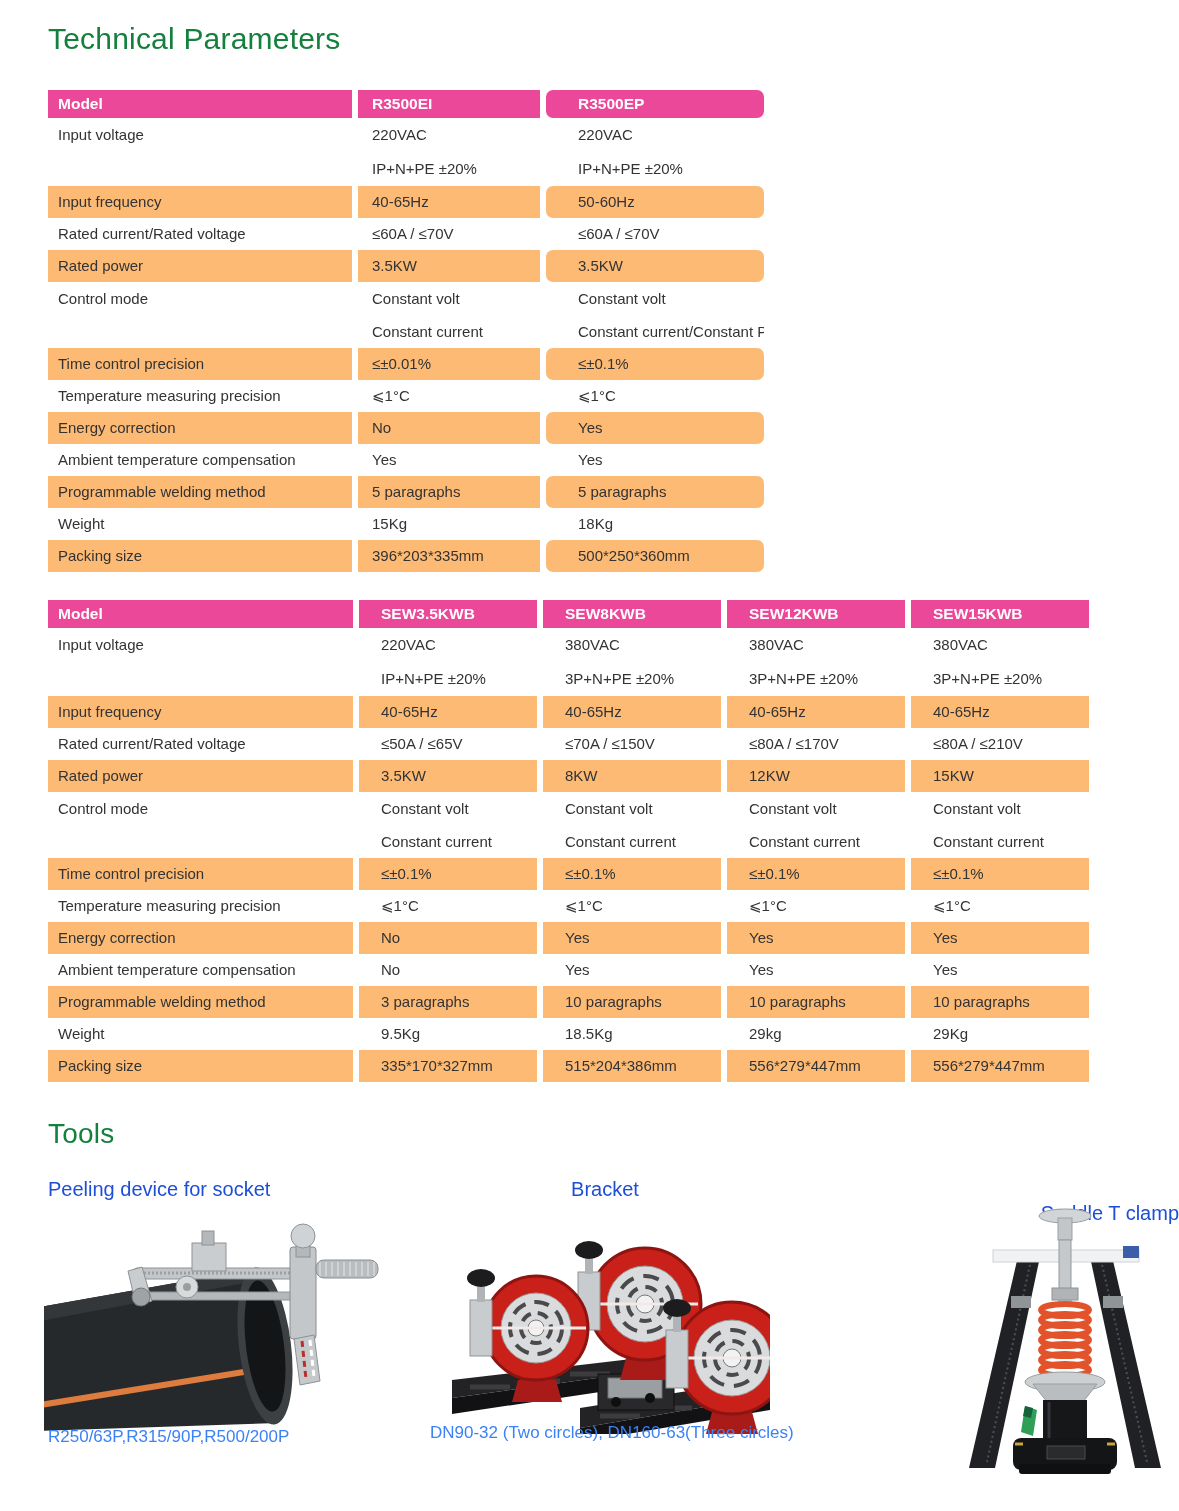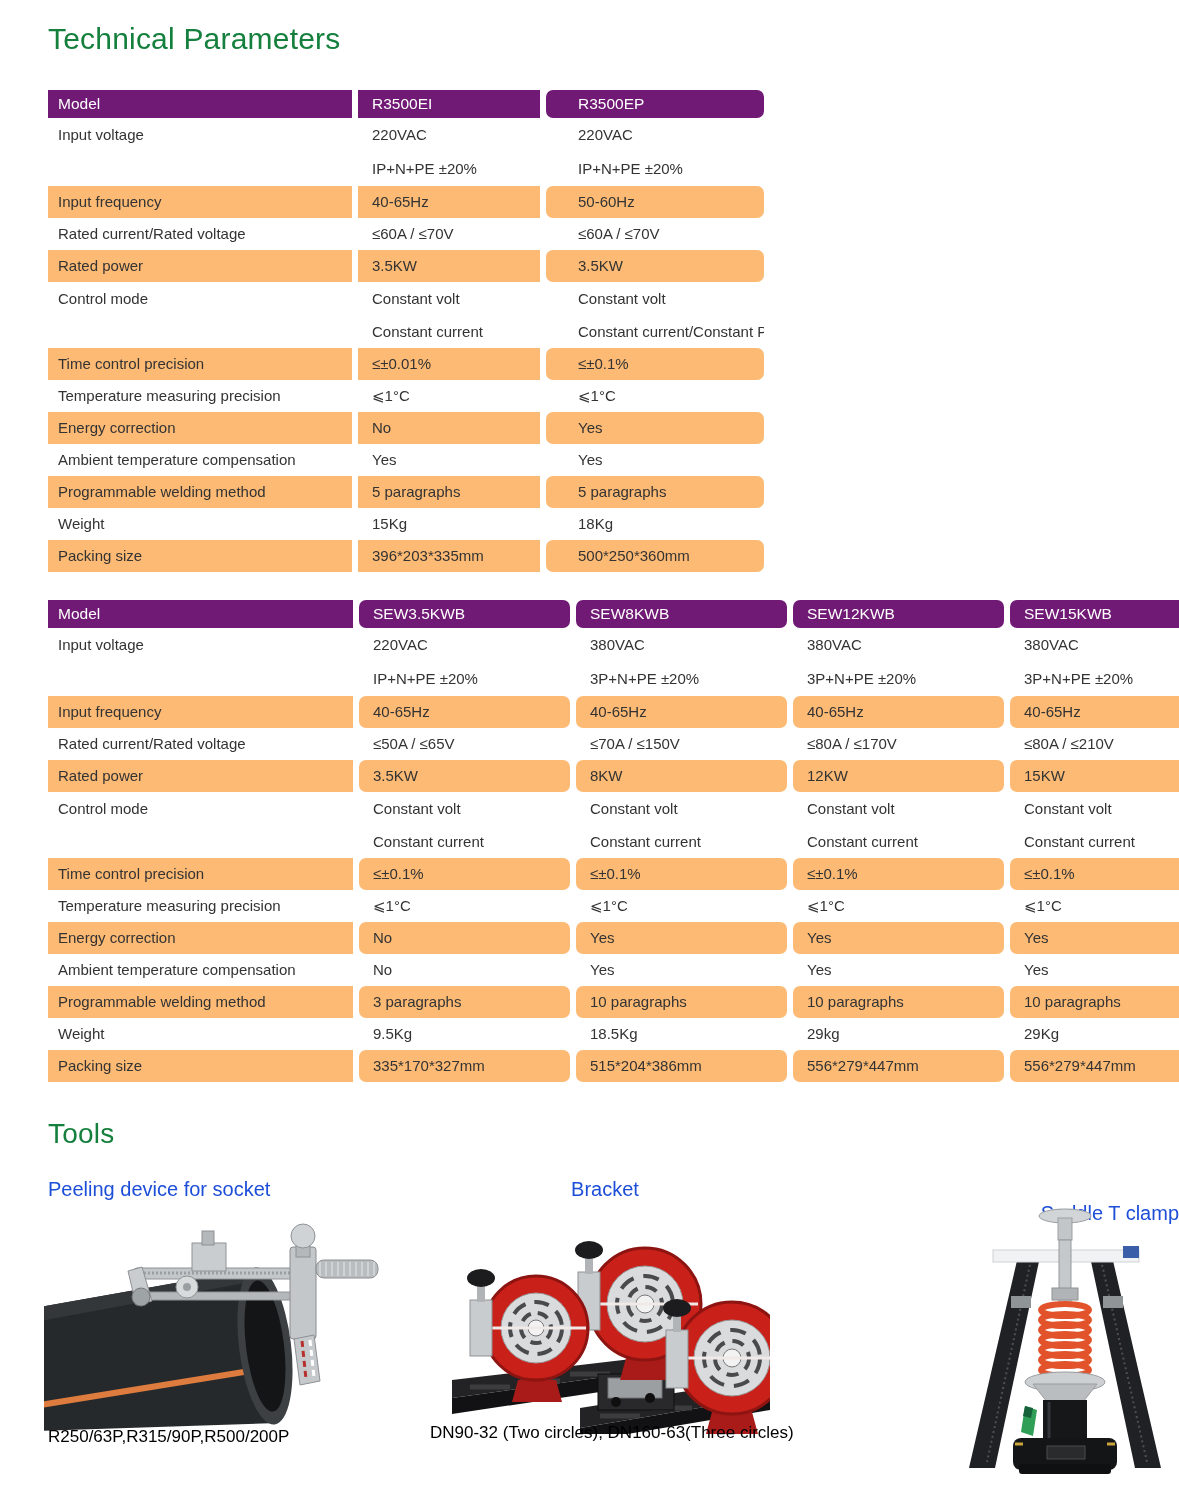--- a/index.html
+++ b/index.html
@@ -19,40 +19,40 @@
   .tbl{position:absolute;left:48px;}
   .row{display:flex;}
   .cell{
     box-sizing:border-box;height:32px;line-height:32px;
     font-size:15px;color:#333;white-space:nowrap;overflow:hidden;
     background:transparent;
   }
   .cell + .cell{margin-left:6px;}
   .row.g .cell{background:#fdba74;}
   .row.hd .cell{
-    background:#701a75;color:#ffffff;height:28px;line-height:28px;font-size:15.5px;
+    background:#ec4899;color:#ffffff;height:28px;line-height:28px;font-size:15.5px;font-weight:bold;
   }
   
   .t1 .lab{width:304px;padding-left:10px;}
   .t1 .v1{width:182px;padding-left:14px;}
   .t1 .v2{width:218px;padding-left:32px;border-radius:7px;}
   
   .t2 .lab{width:305px;padding-left:10px;}
-  .t2 .v{width:211px;padding-left:14px;border-radius:7px;}
+  .t2 .v{width:178px;padding-left:22px;}
   
   .row.h68 .cell{height:68px;}
   .row.h68 .ln{height:34px;line-height:34px;}
   .row.h68 .lab{line-height:34px;}
   .row.h66 .cell{height:66px;}
   .row.h66 .ln{height:33px;line-height:33px;}
   .row.h66 .lab{line-height:33px;}
 
   
   .tool-title{font-size:20px;color:#1d4ed8;}
-  .caption{font-size:17px;color:#000000;line-height:26px;white-space:nowrap;}
+  .caption{font-size:17px;color:#3b82f6;line-height:26px;white-space:nowrap;}
 </style>
 </head>
 <body>
 
 <div class="abs sec-title" style="left:48px;top:22px;">Technical Parameters</div>
 
 <div class="tbl t1" style="top:90px;">
   <div class="row hd">
     <div class="cell lab">Model</div>
     <div class="cell v1">R3500EI</div>

